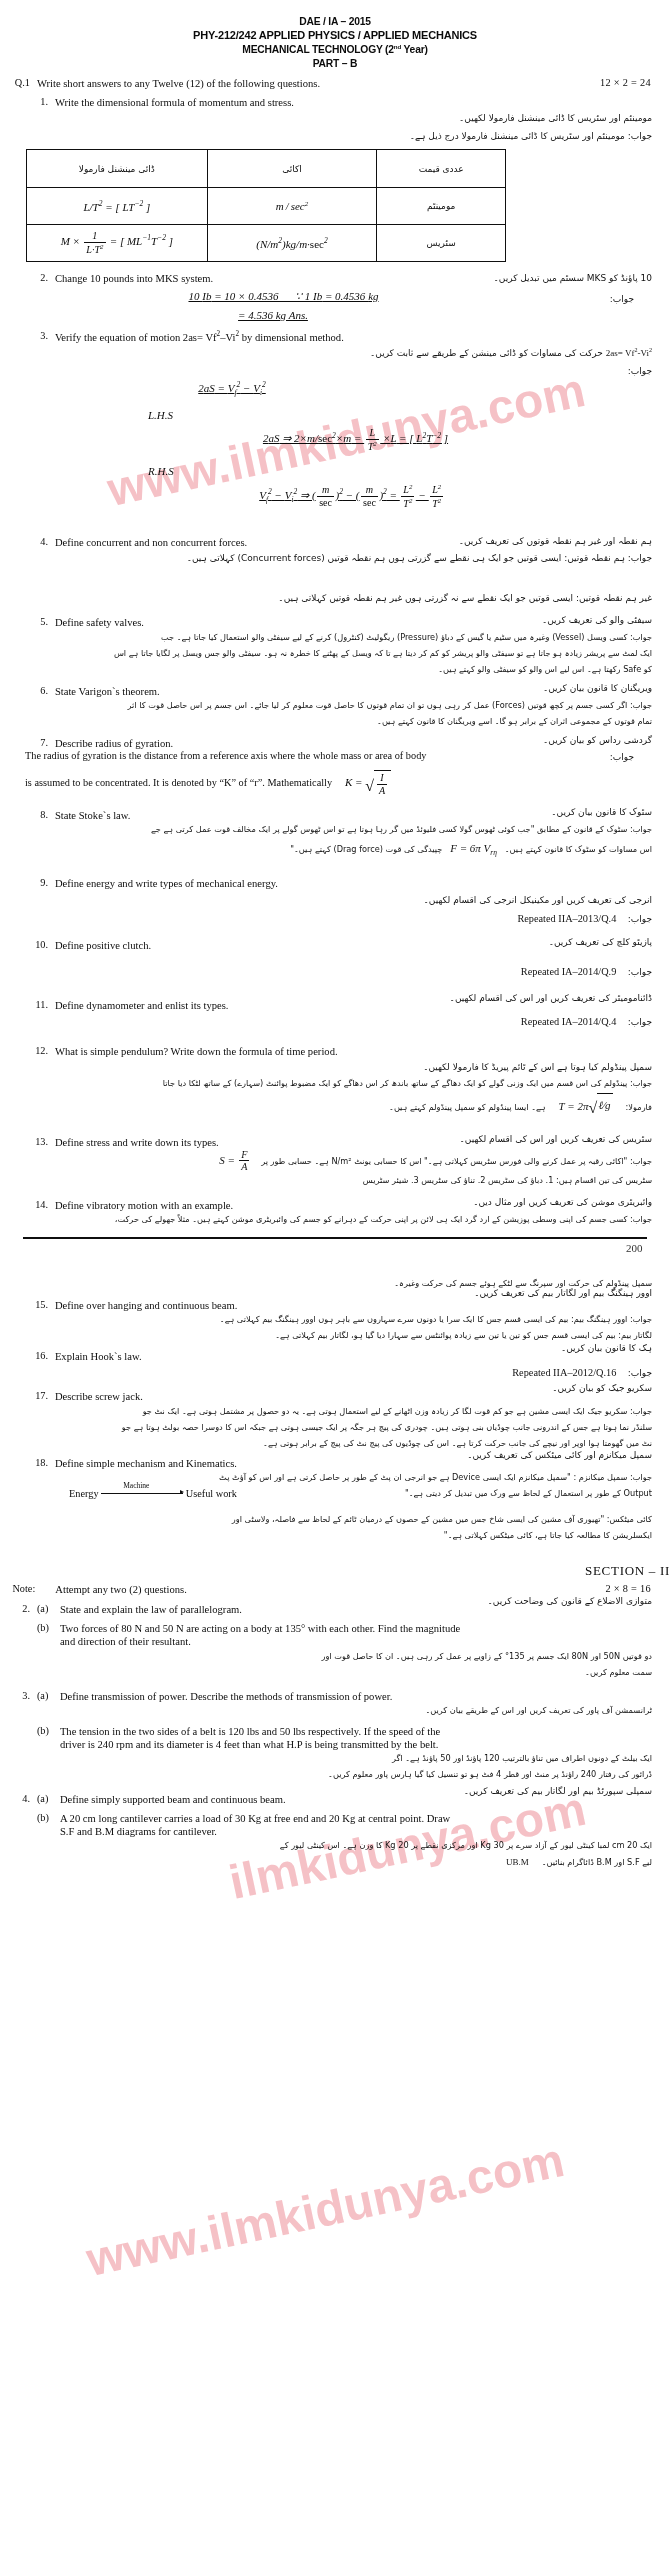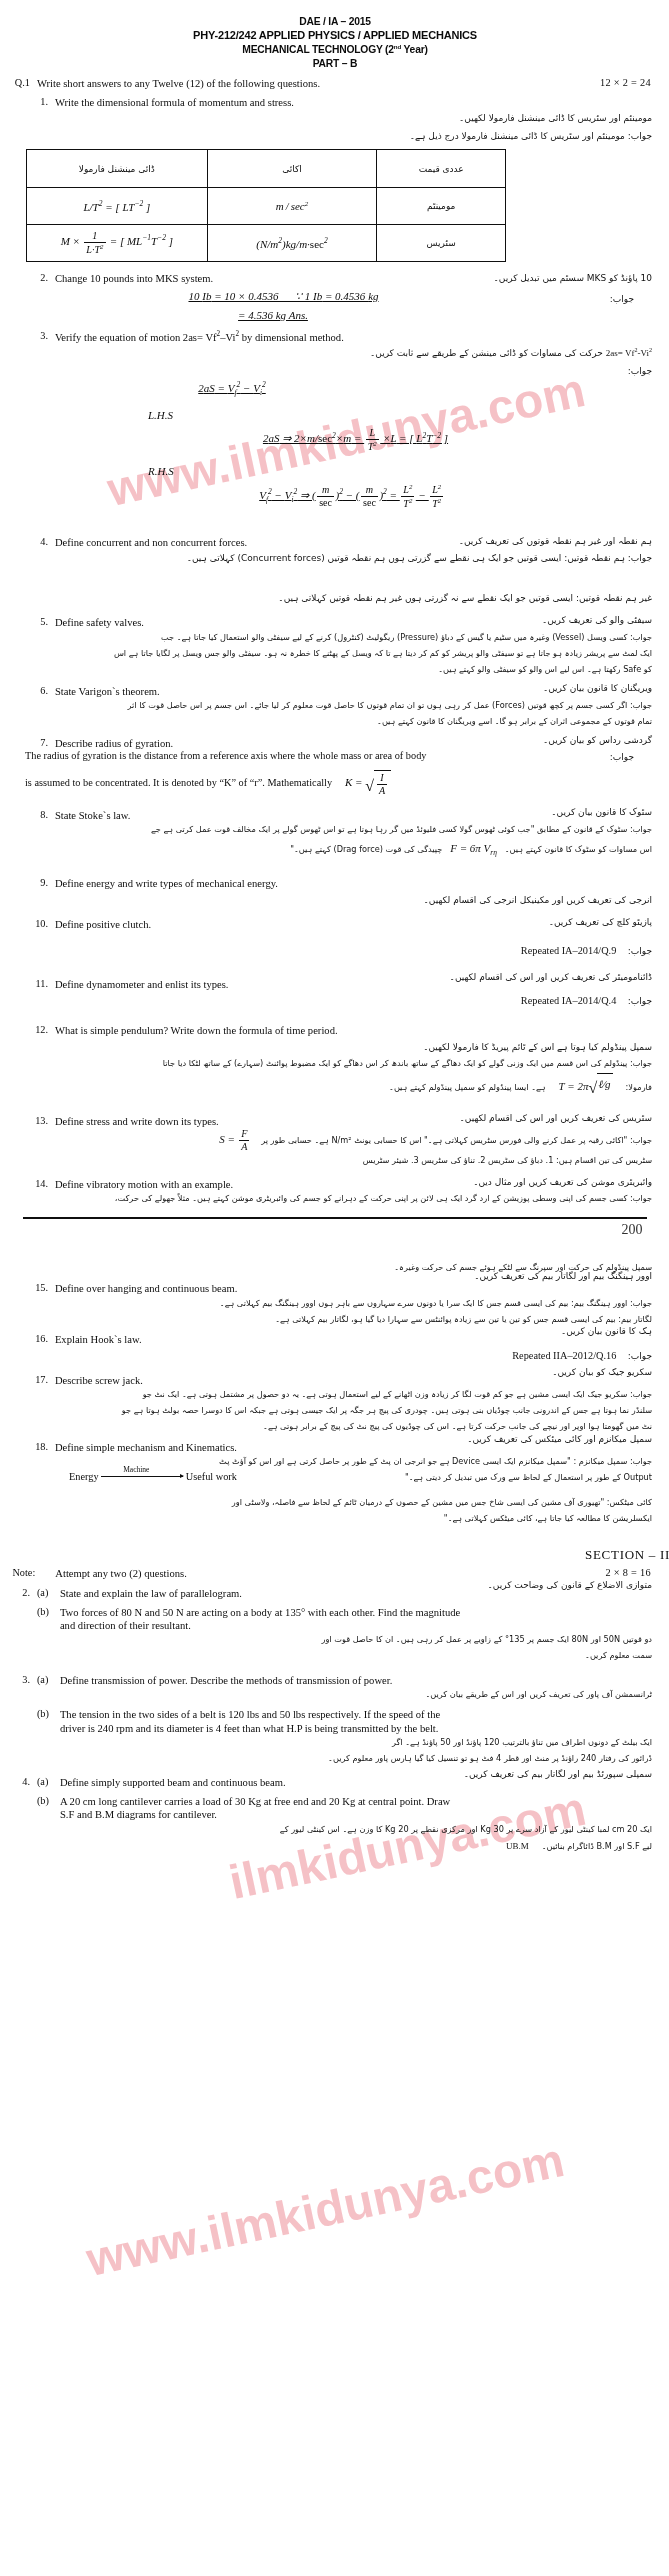--- a/index.html
+++ b/index.html
@@ -113,21 +113,21 @@
   }
   table.dim td.c1{width:124px;}
   table.dim td.c2{width:165px;}
   table.dim td.c3{width:178px;}
 
   hr.sep{
     border:none;
     border-top:2.1px solid #111;
     margin:9.6px 23px 2.7px 23px;
   }
-  .pageno{text-align:right;font-size:14px;padding-right:27.4px;color:#333;}
+  .pageno{text-align:right;font-size:11px;padding-right:27.4px;color:#333;}
 
   .sect{
     text-align:right;
     font-family:"Liberation Serif",serif;
     font-size:13px;
     font-weight:normal;
     letter-spacing:0.7px;
     margin-top:6.9px;
   }
   .note{font-size:10.6px;}.sp6{height:4.1px;}.sp8{height:5.5px;}
@@ -346,20 +346,24 @@
     <span>چپیدگی کی قوت (Drag force) کہتے ہیں۔"</span>
   </div>
 
   <div class="sp24"></div>
 
   <div class="qline">
     <div class="qnum indent">9.</div>
     <div class="qtext">Define energy and write types of mechanical energy.</div>
   </div>
   <div class="urdu">انرجی کی تعریف کریں اور مکینیکل انرجی کی اقسام لکھیں۔</div>
+  <div class="urdu">
+    <span>جواب:</span>&nbsp;&nbsp;&nbsp;
+    <span class="ltr" style="font-family:'Liberation Serif',serif;font-size:10.3px;">Repeated IIA–2013/Q.4</span>
+  </div>
 
   <div class="sp14"></div>
 
   <div class="row">
     <div class="qline">
       <div class="qnum indent">10.</div>
       <div class="qtext">Define positive clutch.</div>
     </div>
     <div class="urdu" style="position:absolute;right:0;top:-5.5px;">پازیٹو کلچ کی تعریف کریں۔</div>
   </div>

